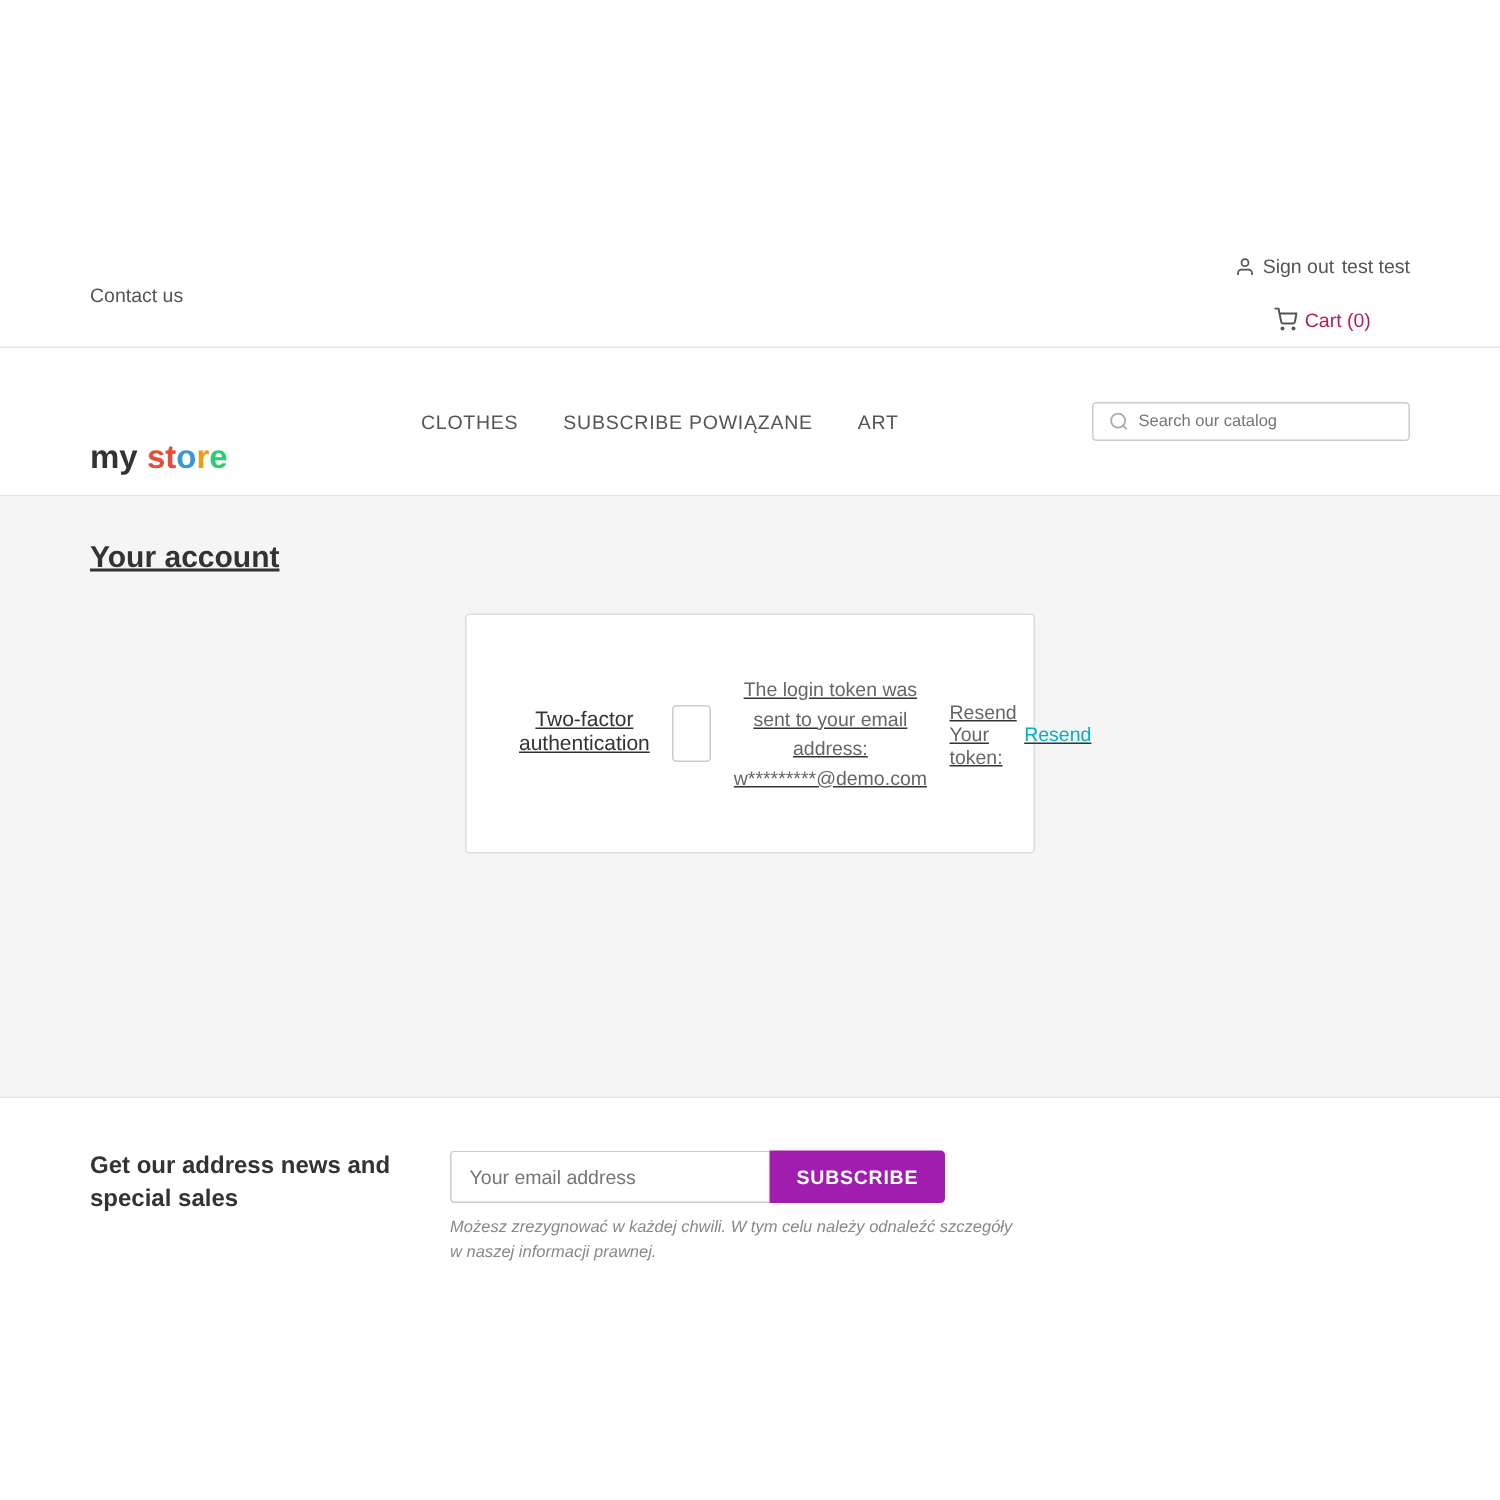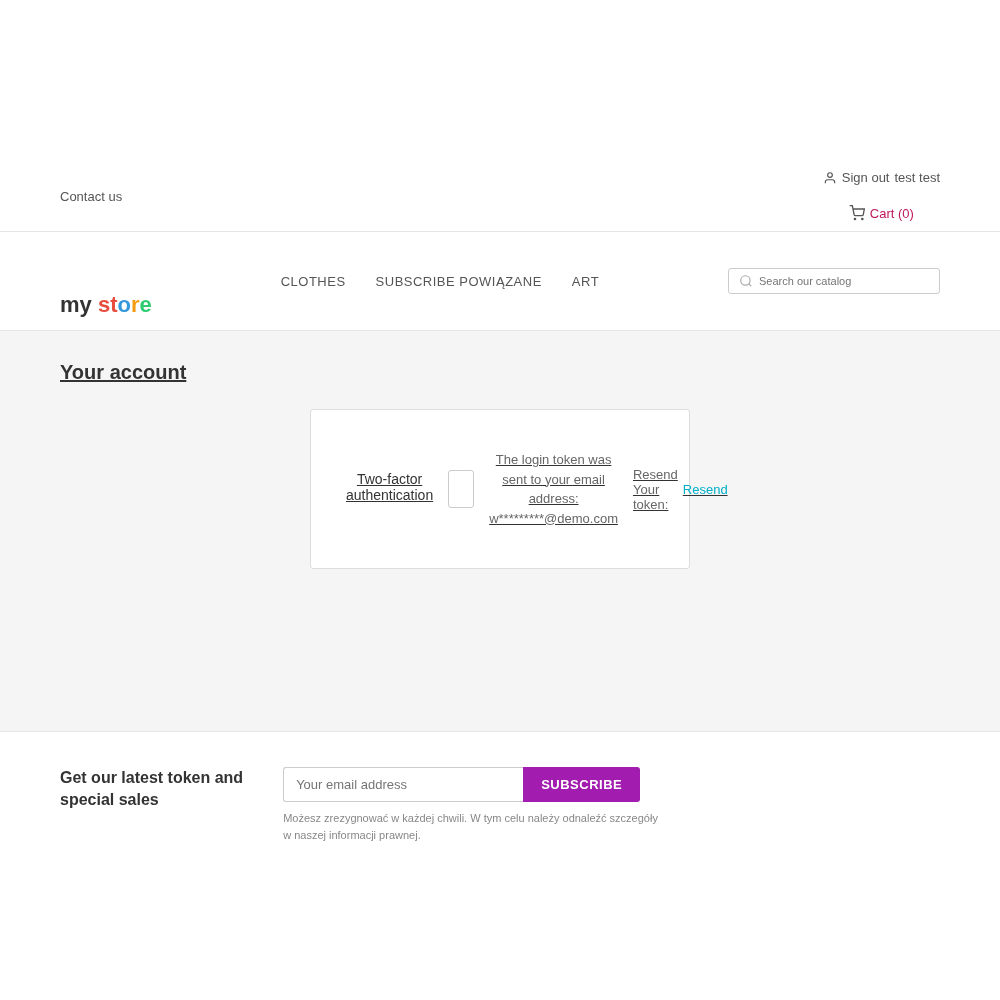--- a/index.html
+++ b/index.html
@@ -198,39 +198,40 @@
       display: flex;
       gap: 0;
     }
     .email-subscribe-input {
       padding: 9px 12px;
       border: 1px solid #ccc;
       border-right: none;
       border-radius: 3px 0 0 3px;
       font-size: 13px;
       color: #999;
-      width: 240px;
+      width: 213px;
       outline: none;
     }
     .subscribe-btn {
       padding: 9px 18px;
       background: #a21caf;
       color: #fff;
       border: none;
       border-radius: 0 3px 3px 0;
       font-size: 13px;
       font-weight: bold;
       letter-spacing: 0.5px;
       cursor: pointer;
     }
     .newsletter-disclaimer {
       font-size: 11px;
       color: #888;
       line-height: 1.5;
       max-width: 380px;
+      font-style: italic;
     }
 
     
     .top-spacer {
       height: 160px;
       background: #fff;
     }
   </style>
 </head>
 <body>
@@ -292,21 +293,21 @@
     <div class="resend-row">
       <span>Resend Your token:</span>
       <a href="#" class="resend-link">Resend</a>
     </div>
   </div>
 </div>
 
 <div class="newsletter-section">
   <div class="newsletter-inner">
     <div class="newsletter-text">
-      <span>Get our latest token and</span><br>
+      <span>Get our address news and</span><br>
       <span>special sales</span>
     </div>
     <div class="newsletter-right">
       <div class="newsletter-form">
         <input type="email" class="email-subscribe-input" placeholder="Your email address" style="">
         <button class="subscribe-btn">SUBSCRIBE</button>
       </div>
       <div class="newsletter-disclaimer">Możesz zrezygnować w każdej chwili. W tym celu należy odnaleźć szczegóły w naszej informacji prawnej.</div>
     </div>
   </div>

